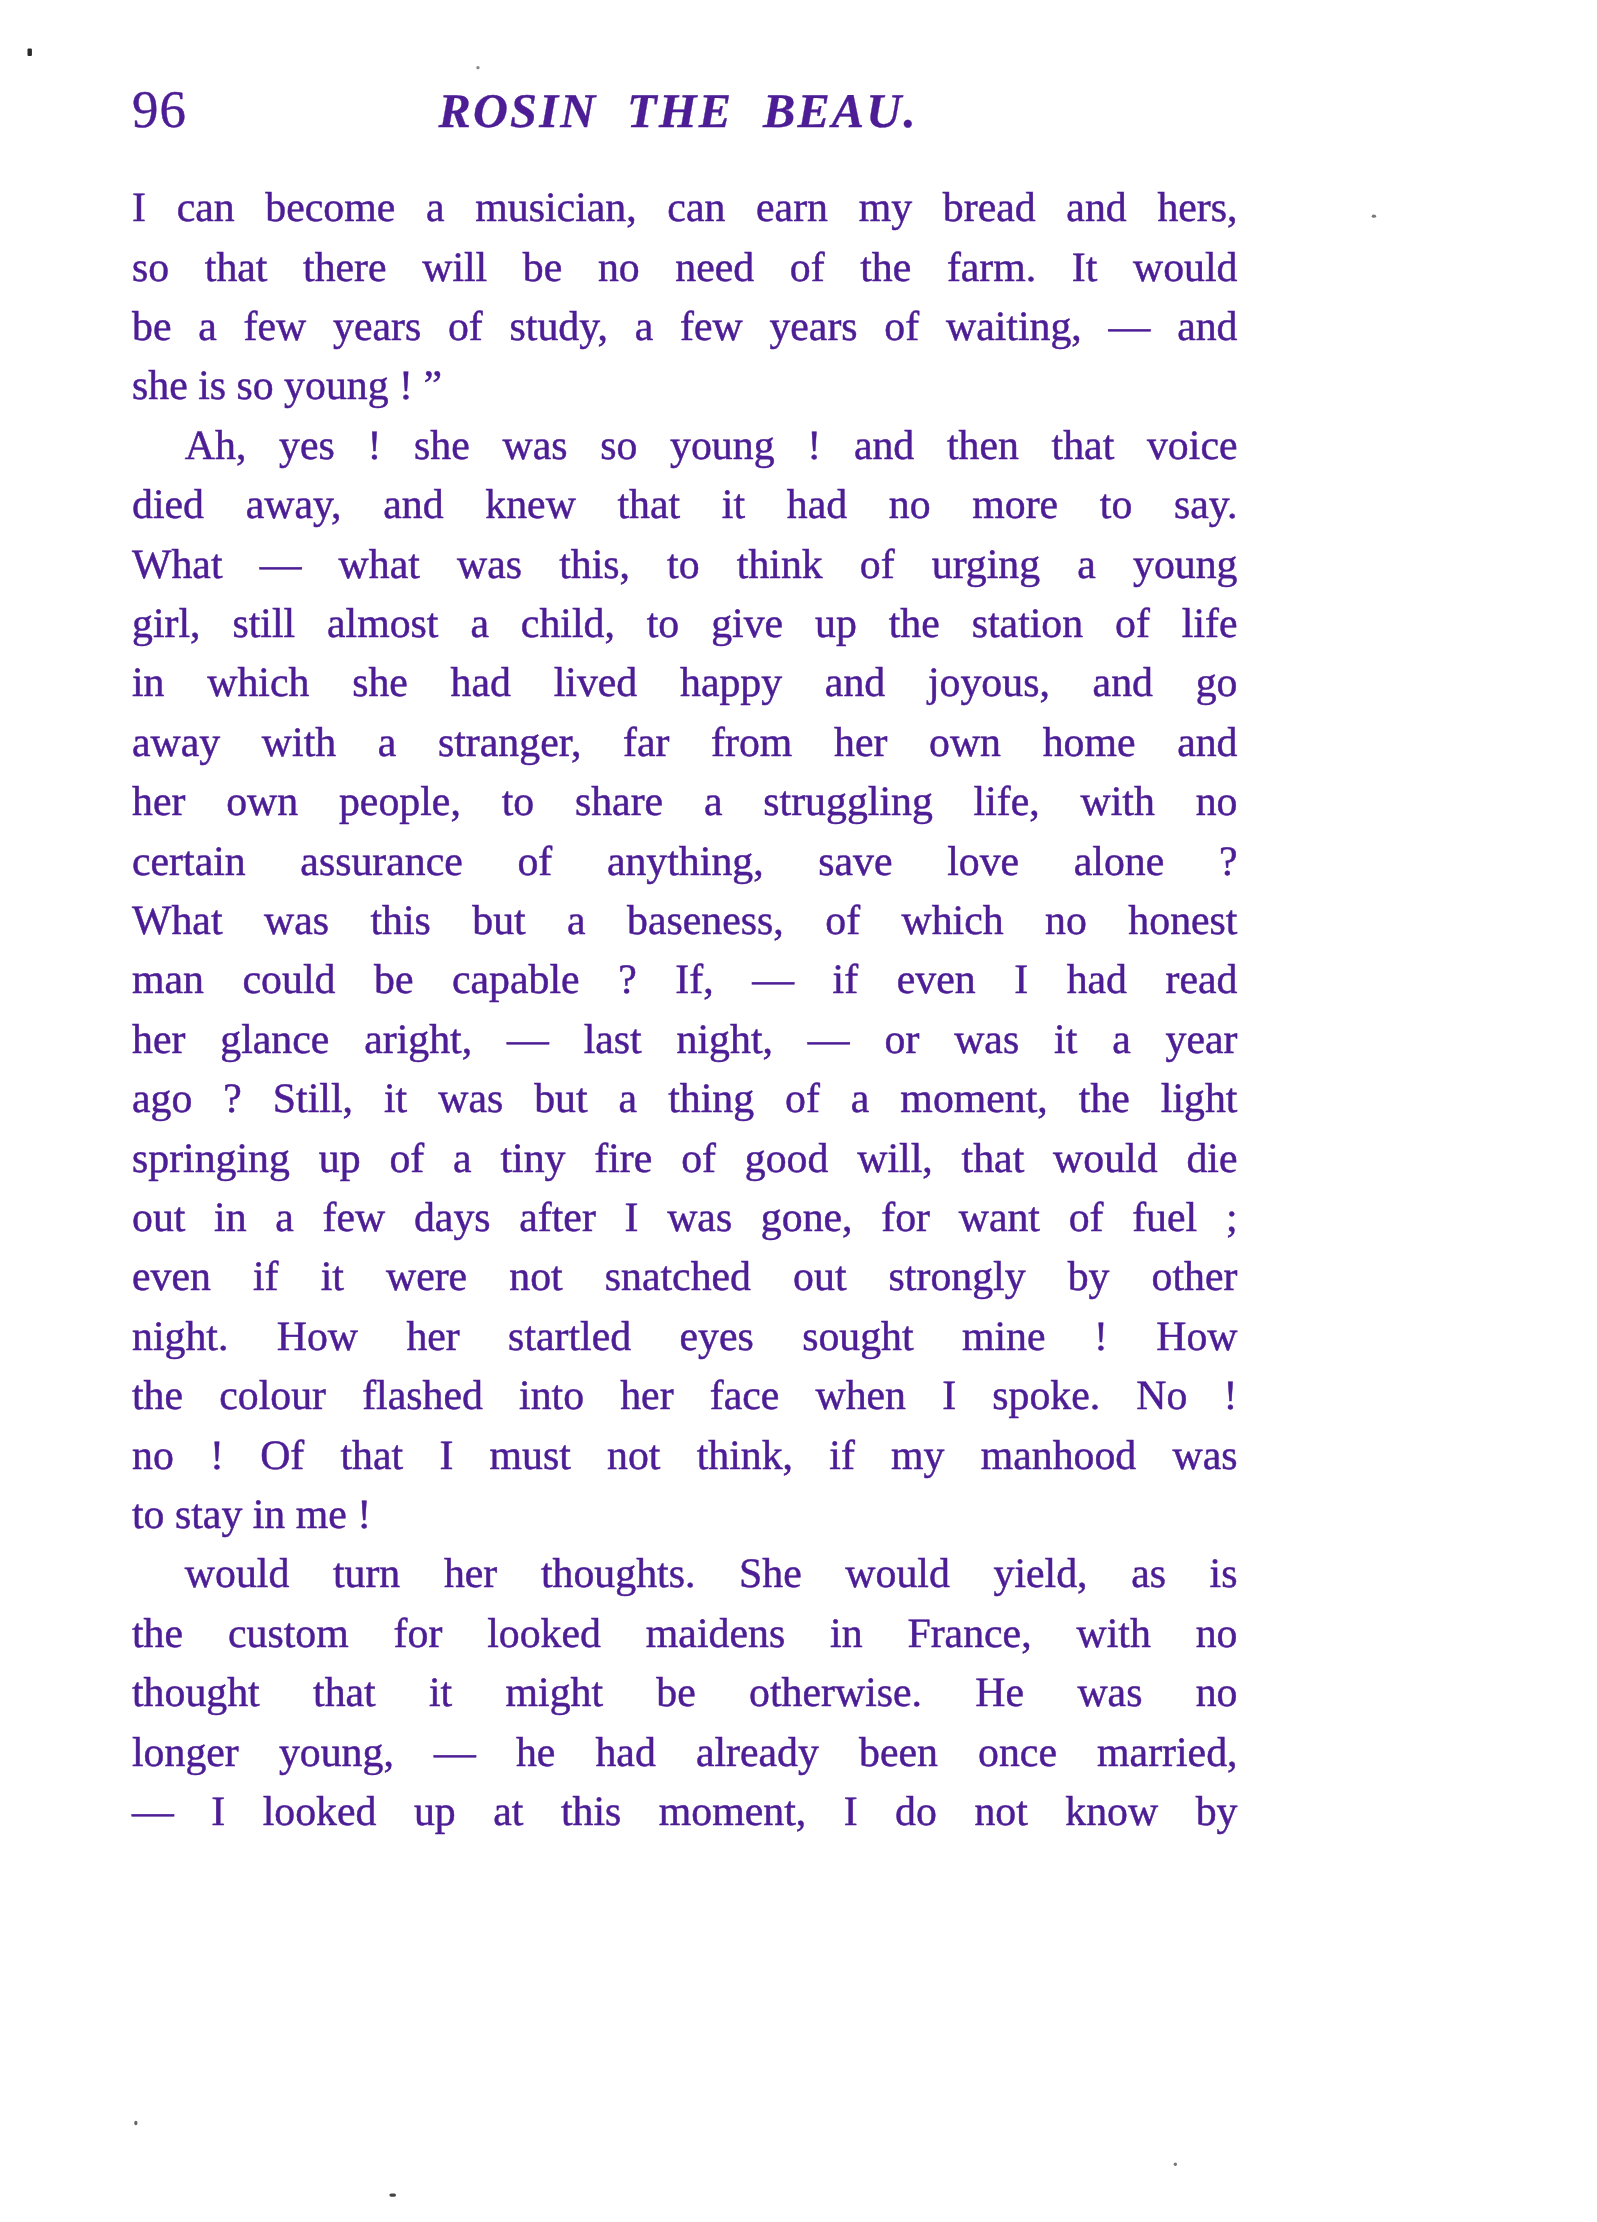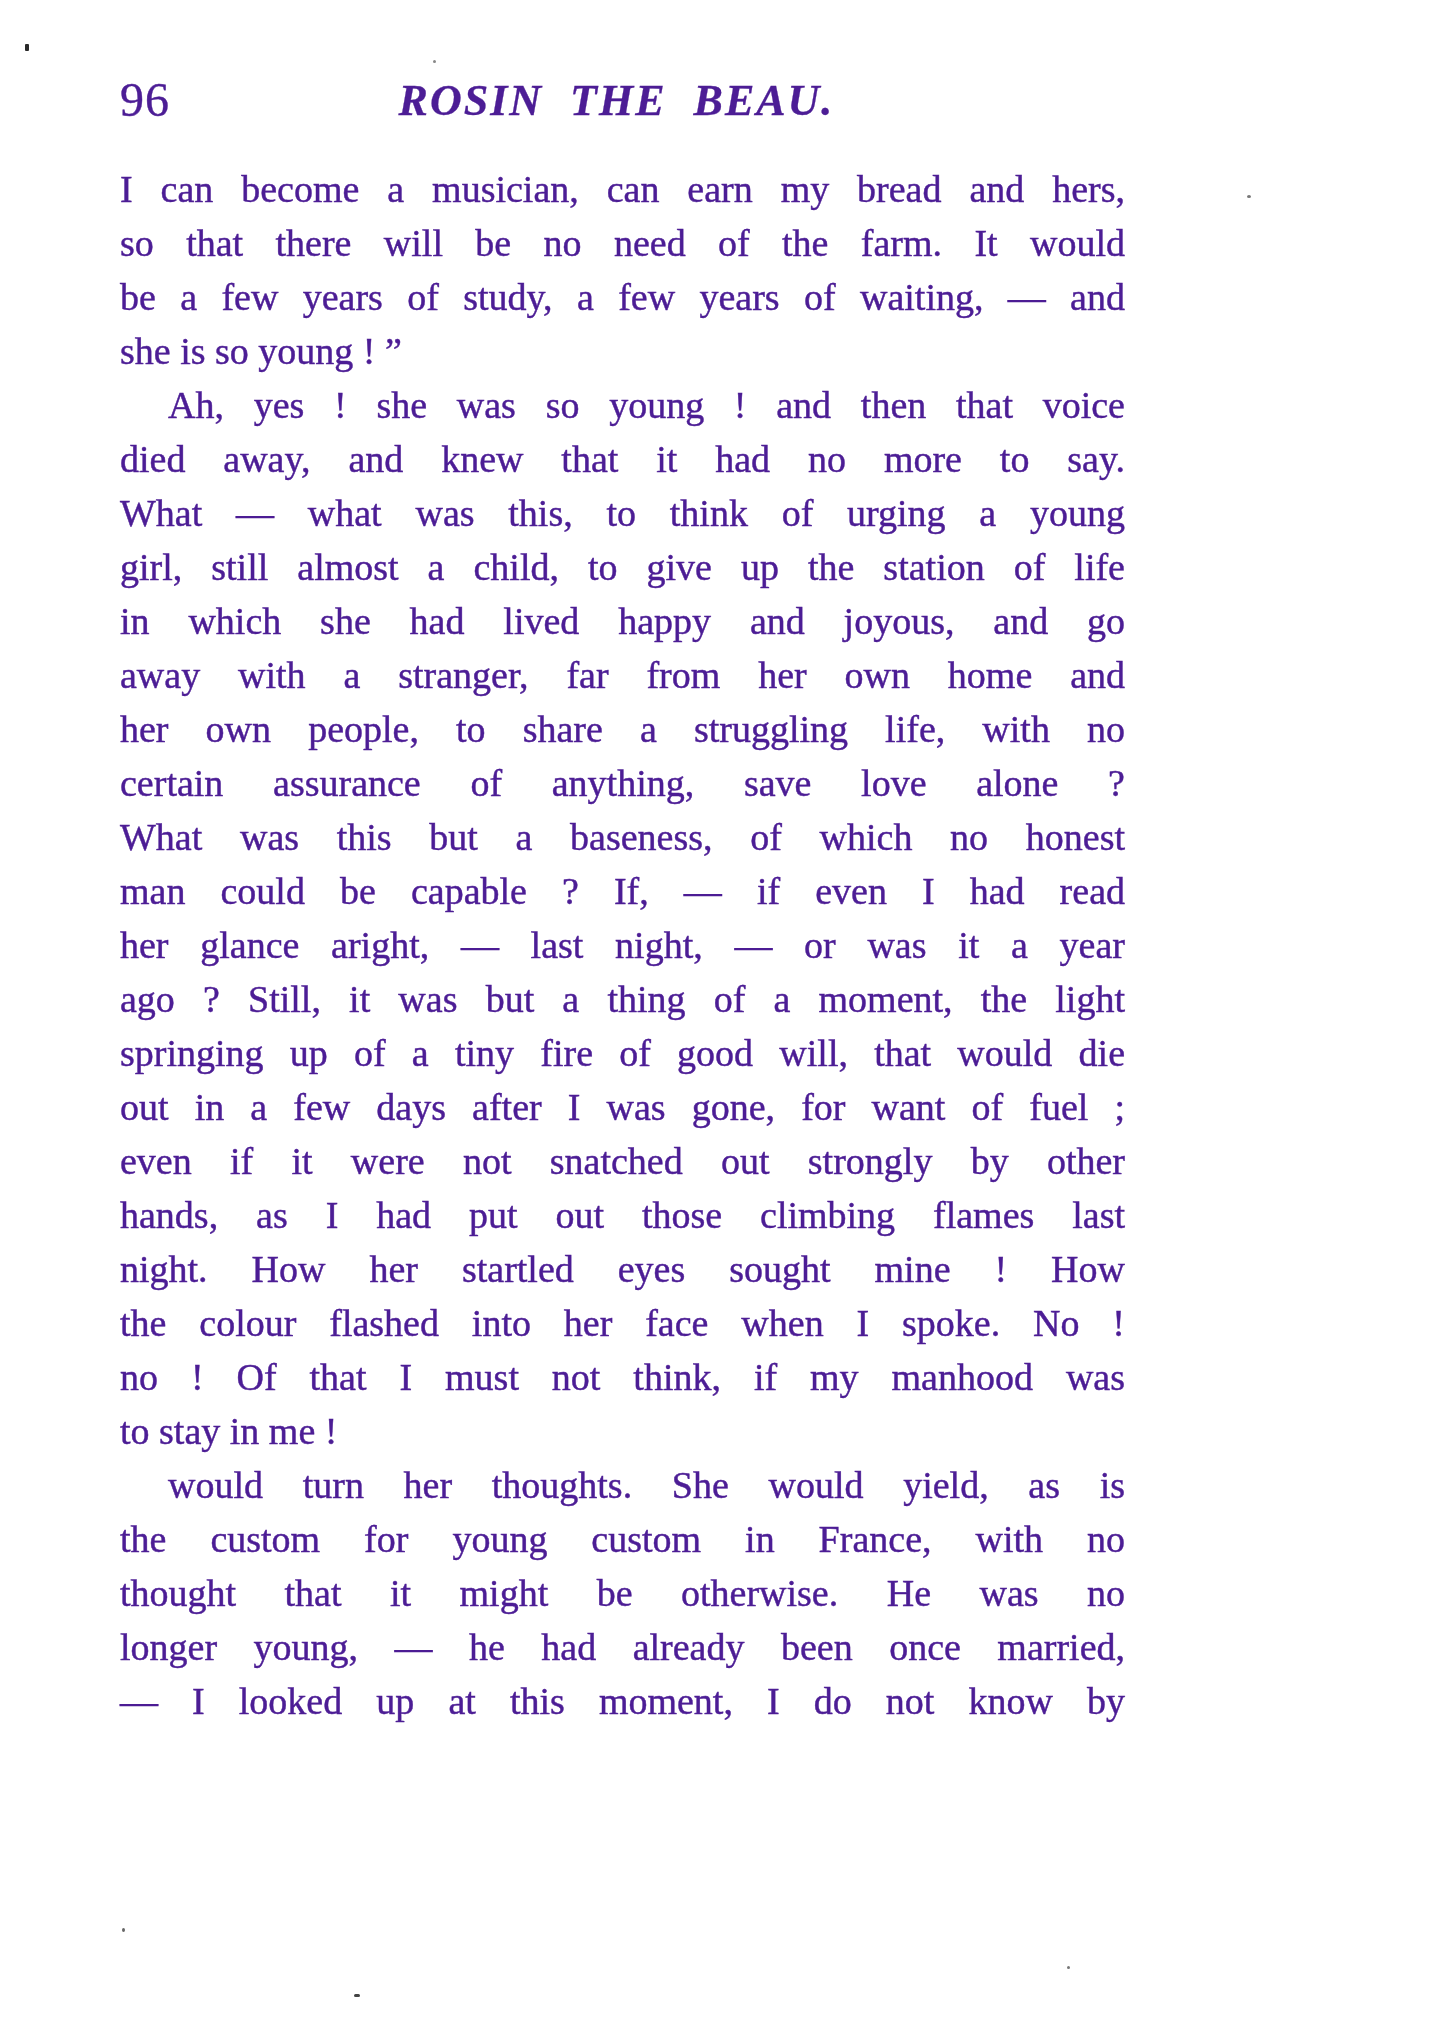--- a/index.html
+++ b/index.html
@@ -108,29 +108,28 @@
         <div class="line">away with a stranger, far from her own home and</div>
         <div class="line">her own people, to share a struggling life, with no</div>
         <div class="line">certain assurance of anything, save love alone ?</div>
         <div class="line">What was this but a baseness, of which no honest</div>
         <div class="line">man could be capable ?  If, — if even I had read</div>
         <div class="line">her glance aright, — last night, — or was it a year</div>
         <div class="line">ago ?  Still, it was but a thing of a moment, the light</div>
         <div class="line">springing up of a tiny fire of good will, that would die</div>
         <div class="line">out in a few days after I was gone, for want of fuel ;</div>
         <div class="line">even if it were not snatched out strongly by other</div>
-        <div class="line">hands, as I had put out those climbing flames last</div>
         <div class="line">night.  How her startled eyes sought mine !  How</div>
         <div class="line">the colour flashed into her face when I spoke.  No !</div>
         <div class="line">no !  Of that I must not think, if my manhood was</div>
         <div class="line line-end">to stay in me !</div>
       </div>
       <div class="paragraph indented">
         <div class="line">would turn her thoughts.  She would yield, as is</div>
-        <div class="line">the custom for young custom in France, with no</div>
+        <div class="line">the custom for looked maidens in France, with no</div>
         <div class="line">thought that it might be otherwise.  He was no</div>
         <div class="line">longer young, — he had already been once married,</div>
         <div class="line">— I looked up at this moment, I do not know by</div>
       </div>
     </div>
 
   <div class="speck s1"></div>
   <div class="speck s2"></div>
   <div class="speck s3"></div>
   <div class="speck s4"></div>

